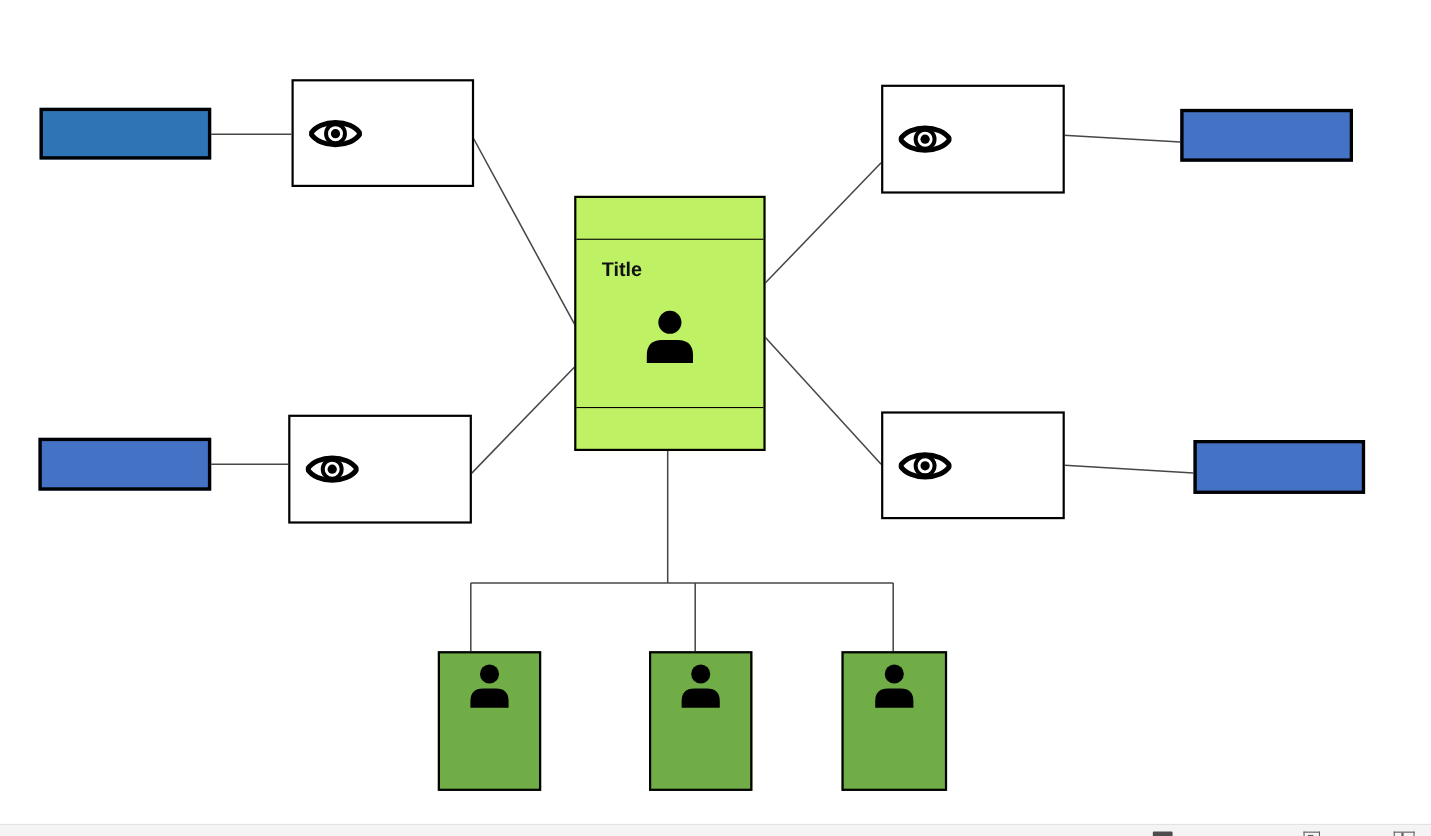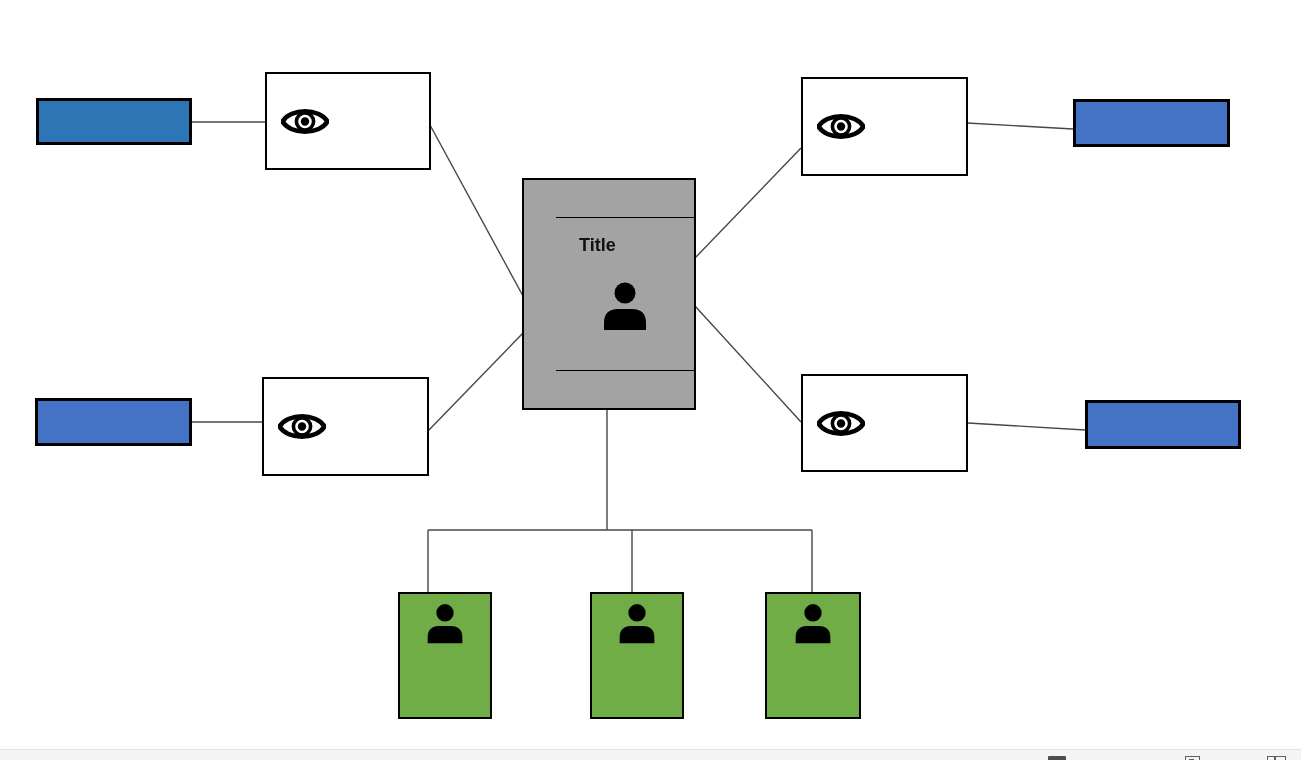--- a/index.html
+++ b/index.html
@@ -9,21 +9,21 @@
     font-family:"Liberation Sans", sans-serif;
   }
   .canvas{position:absolute;left:0;top:0;width:1301px;height:760px;}
   svg.connectors{position:absolute;left:0;top:0;width:1301px;height:760px;pointer-events:none;}
   .shape{position:absolute;box-sizing:border-box;}
   .label-bar{border:3px solid #000;}
   .fill-blue-a{background:#2E75B6;}
   .fill-blue-b{background:#4472C4;}
   .watcher{background:#ffffff;border:2.5px solid #000;display:flex;align-items:center;}
   .watcher .eye{margin-left:14px;width:48px;height:35px;display:block;}
-  .center-card{background:#a3a3a3;border:2.5px solid #000;display:flex;flex-direction:column;padding-left:32px;}
+  .center-card{background:#bef264;border:2.5px solid #000;display:flex;flex-direction:column;}
   .center-card .hdr{height:37px;border-bottom:1.5px solid #000;flex:0 0 auto;}
   .center-card .bod{flex:1 1 auto;position:relative;}
   .center-card .ttl{position:absolute;left:23px;top:17px;font-size:18px;font-weight:bold;color:#111;}
   .center-card .person-lg{position:absolute;left:50%;transform:translateX(-50%);top:63px;width:46px;height:50px;}
   .center-card .ftr{height:37px;border-top:1.5px solid #000;flex:0 0 auto;}
   .member{background:#70AD47;border:2.5px solid #000;}
   .member .person-sm{position:absolute;left:50%;transform:translateX(-50%);top:9px;width:38px;height:41px;}
   .statusbar{position:absolute;left:0;top:749px;width:1301px;height:11px;background:#f4f4f4;border-top:1px solid #e3e3e3;overflow:hidden;}
   .sb-icon{position:absolute;top:6px;}
   .sb-win{left:1048px;width:18px;height:10px;background:#4d4d4d;border-radius:1px;}

